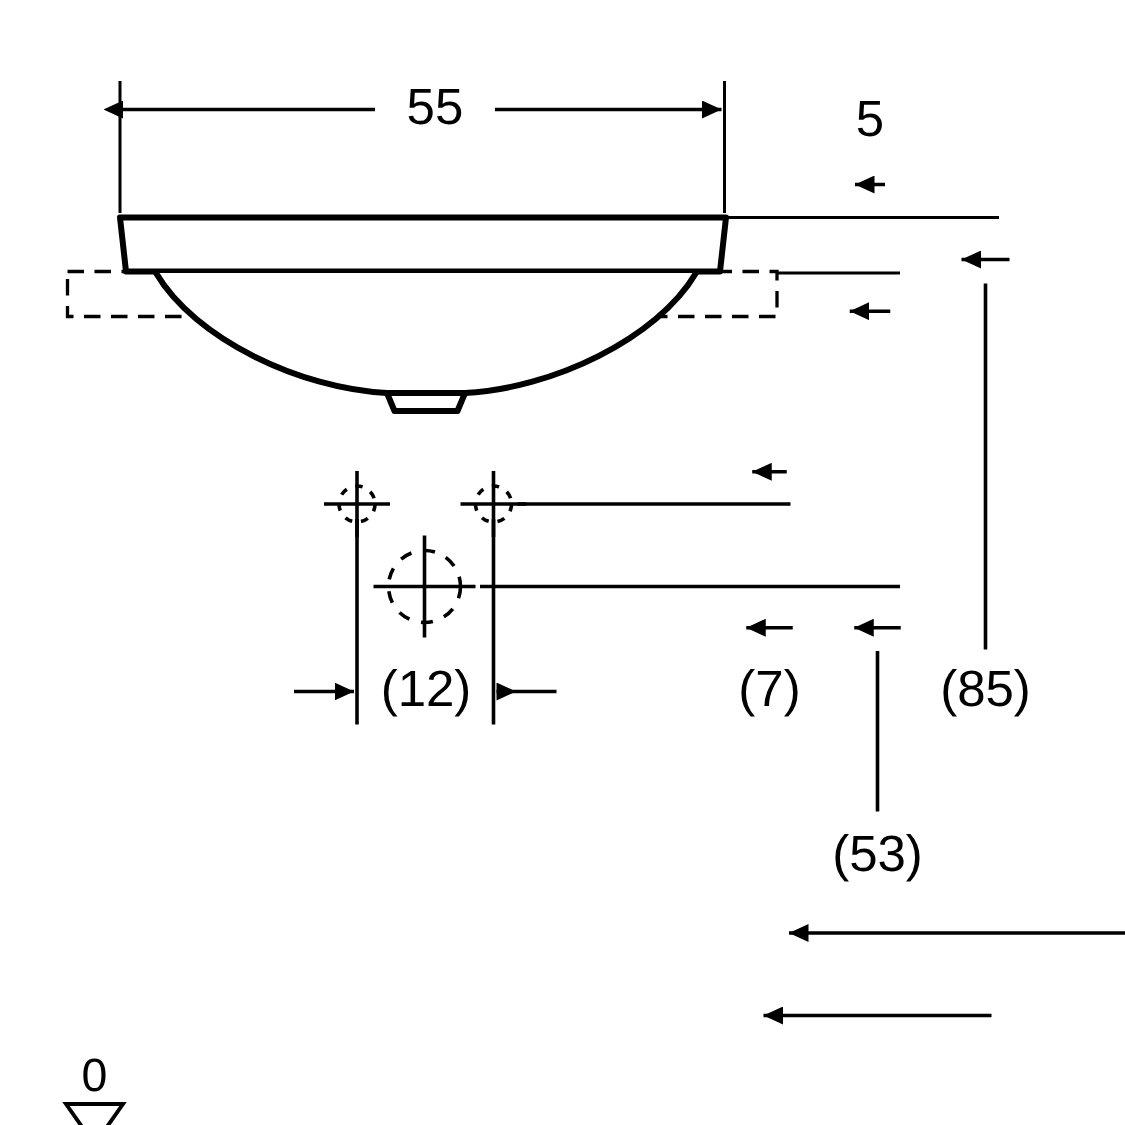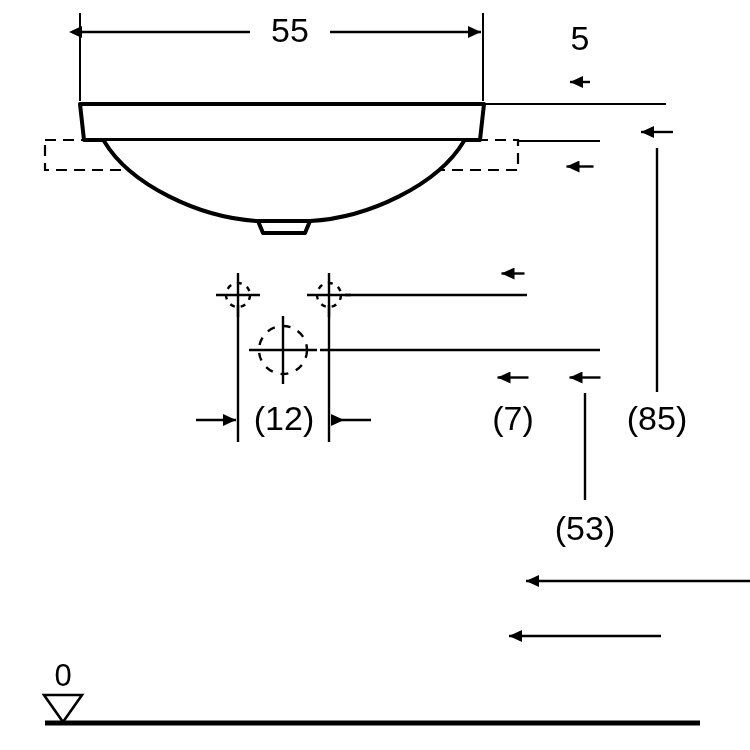--- a/index.html
+++ b/index.html
@@ -11,20 +11,21 @@
     width: 750px;
     height: 750px;
     overflow: hidden;
     font-family: "Liberation Sans", sans-serif;
   }
   #drawing-root {
     position: relative;
     width: 750px;
     height: 648px;
     background: #ffffff;
+    margin-top: 41px;
   }
   svg#technical-drawing {
     display: block;
     width: 750px;
     height: 750px;
   }
   .dim-text {
     font-family: "Liberation Sans", sans-serif;
     font-size: 34px;
     fill: #000000;

